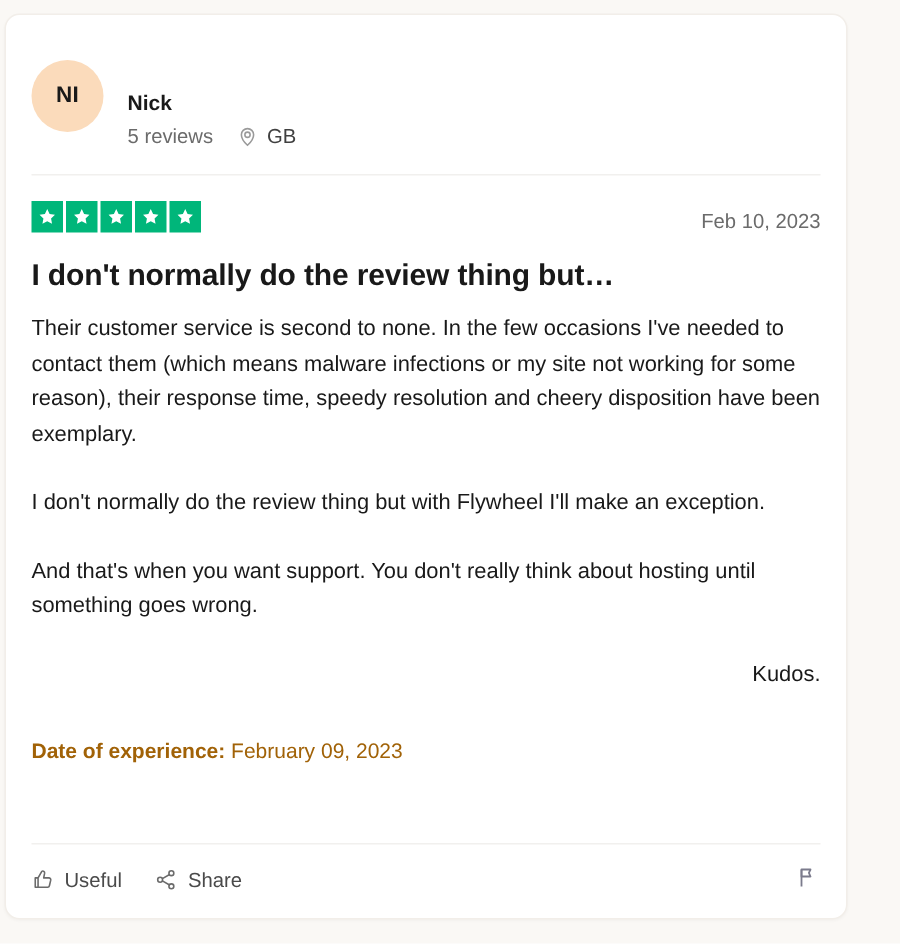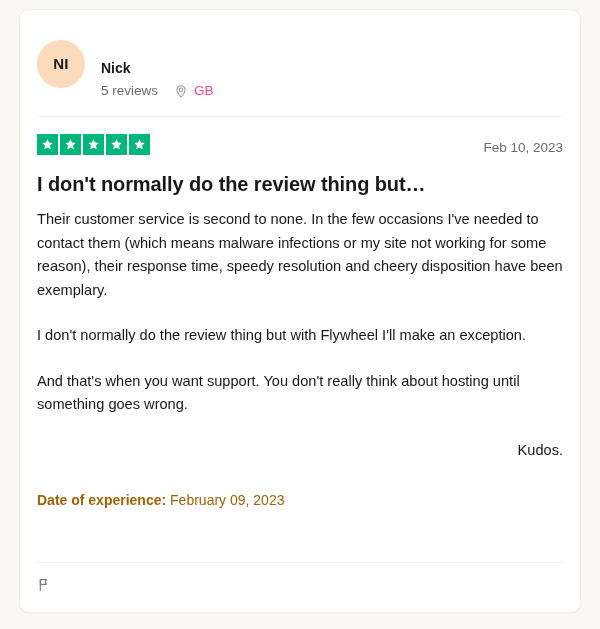--- a/index.html
+++ b/index.html
@@ -9,21 +9,21 @@
   body {
     width: 600px;
     height: 629px;
     background: #faf8f5;
     font-family: "Liberation Sans", sans-serif;
     -webkit-font-smoothing: antialiased;
   }
 
   .review-card {
     position: absolute;
-    left: 19px;
+    left: 3px;
     top: 9px;
     width: 562px;
     height: 604px;
     box-sizing: border-box;
     background: #ffffff;
     border: 1px solid #f2eee9;
     border-radius: 10px;
     box-shadow: 0 1px 2px rgba(0,0,0,0.03);
     padding: 0 17px;
   }
@@ -74,21 +74,21 @@
   .review-count { margin-right: 16px; }
   .location {
     display: flex;
     align-items: center;
   }
   .pin-icon {
     display: inline-flex;
     margin-right: 6px;
     color: #9a9a9a;
   }
-  .location-name { color: #ec4899; }
+  .location-name { color: #404040; }
 
   
   .rating-row {
     display: flex;
     align-items: flex-end;
     justify-content: space-between;
     padding-top: 17px;
   }
   .stars {
     display: flex;
@@ -241,20 +241,42 @@
     <p>And that's when you want support. You don't really think about hosting until something goes wrong.</p>
     <p>Kudos.</p>
   </div>
 
   <div class="date-of-experience">
     <span class="doe-label">Date of experience:</span>
     <span>February 09, 2023</span>
   </div>
 
   <div class="card-footer">
+    <div class="footer-actions">
+      <button class="action-btn">
+        <span class="action-icon">
+          <svg width="15" height="15" viewBox="0 0 24 24" fill="none" stroke="currentColor" stroke-width="1.7" stroke-linejoin="round">
+            <path d="M7 10v10H4V10z"></path>
+            <path d="M7 10l4-7a2 2 0 0 1 3 2l-1 5h5.5a2 2 0 0 1 2 2.4l-1.4 6A2 2 0 0 1 17 20H7"></path>
+          </svg>
+        </span>
+        <span>Useful</span>
+      </button>
+      <button class="action-btn">
+        <span class="action-icon">
+          <svg width="15" height="15" viewBox="0 0 24 24" fill="none" stroke="currentColor" stroke-width="1.7">
+            <circle cx="18" cy="5" r="2.6"></circle>
+            <circle cx="6" cy="12" r="2.6"></circle>
+            <circle cx="18" cy="19" r="2.6"></circle>
+            <path d="M8.4 10.8l7.2-4.2M8.4 13.2l7.2 4.2"></path>
+          </svg>
+        </span>
+        <span>Share</span>
+      </button>
+    </div>
     <button class="report-btn">
       <span>
         <svg width="16" height="16" viewBox="0 0 24 24" fill="none" stroke="currentColor" stroke-width="1.8" stroke-linejoin="round">
           <path d="M5 21V4"></path>
           <path d="M5 4h9l-1.6 3.4L14 11H5z"></path>
         </svg>
       </span>
     </button>
   </div>
 

